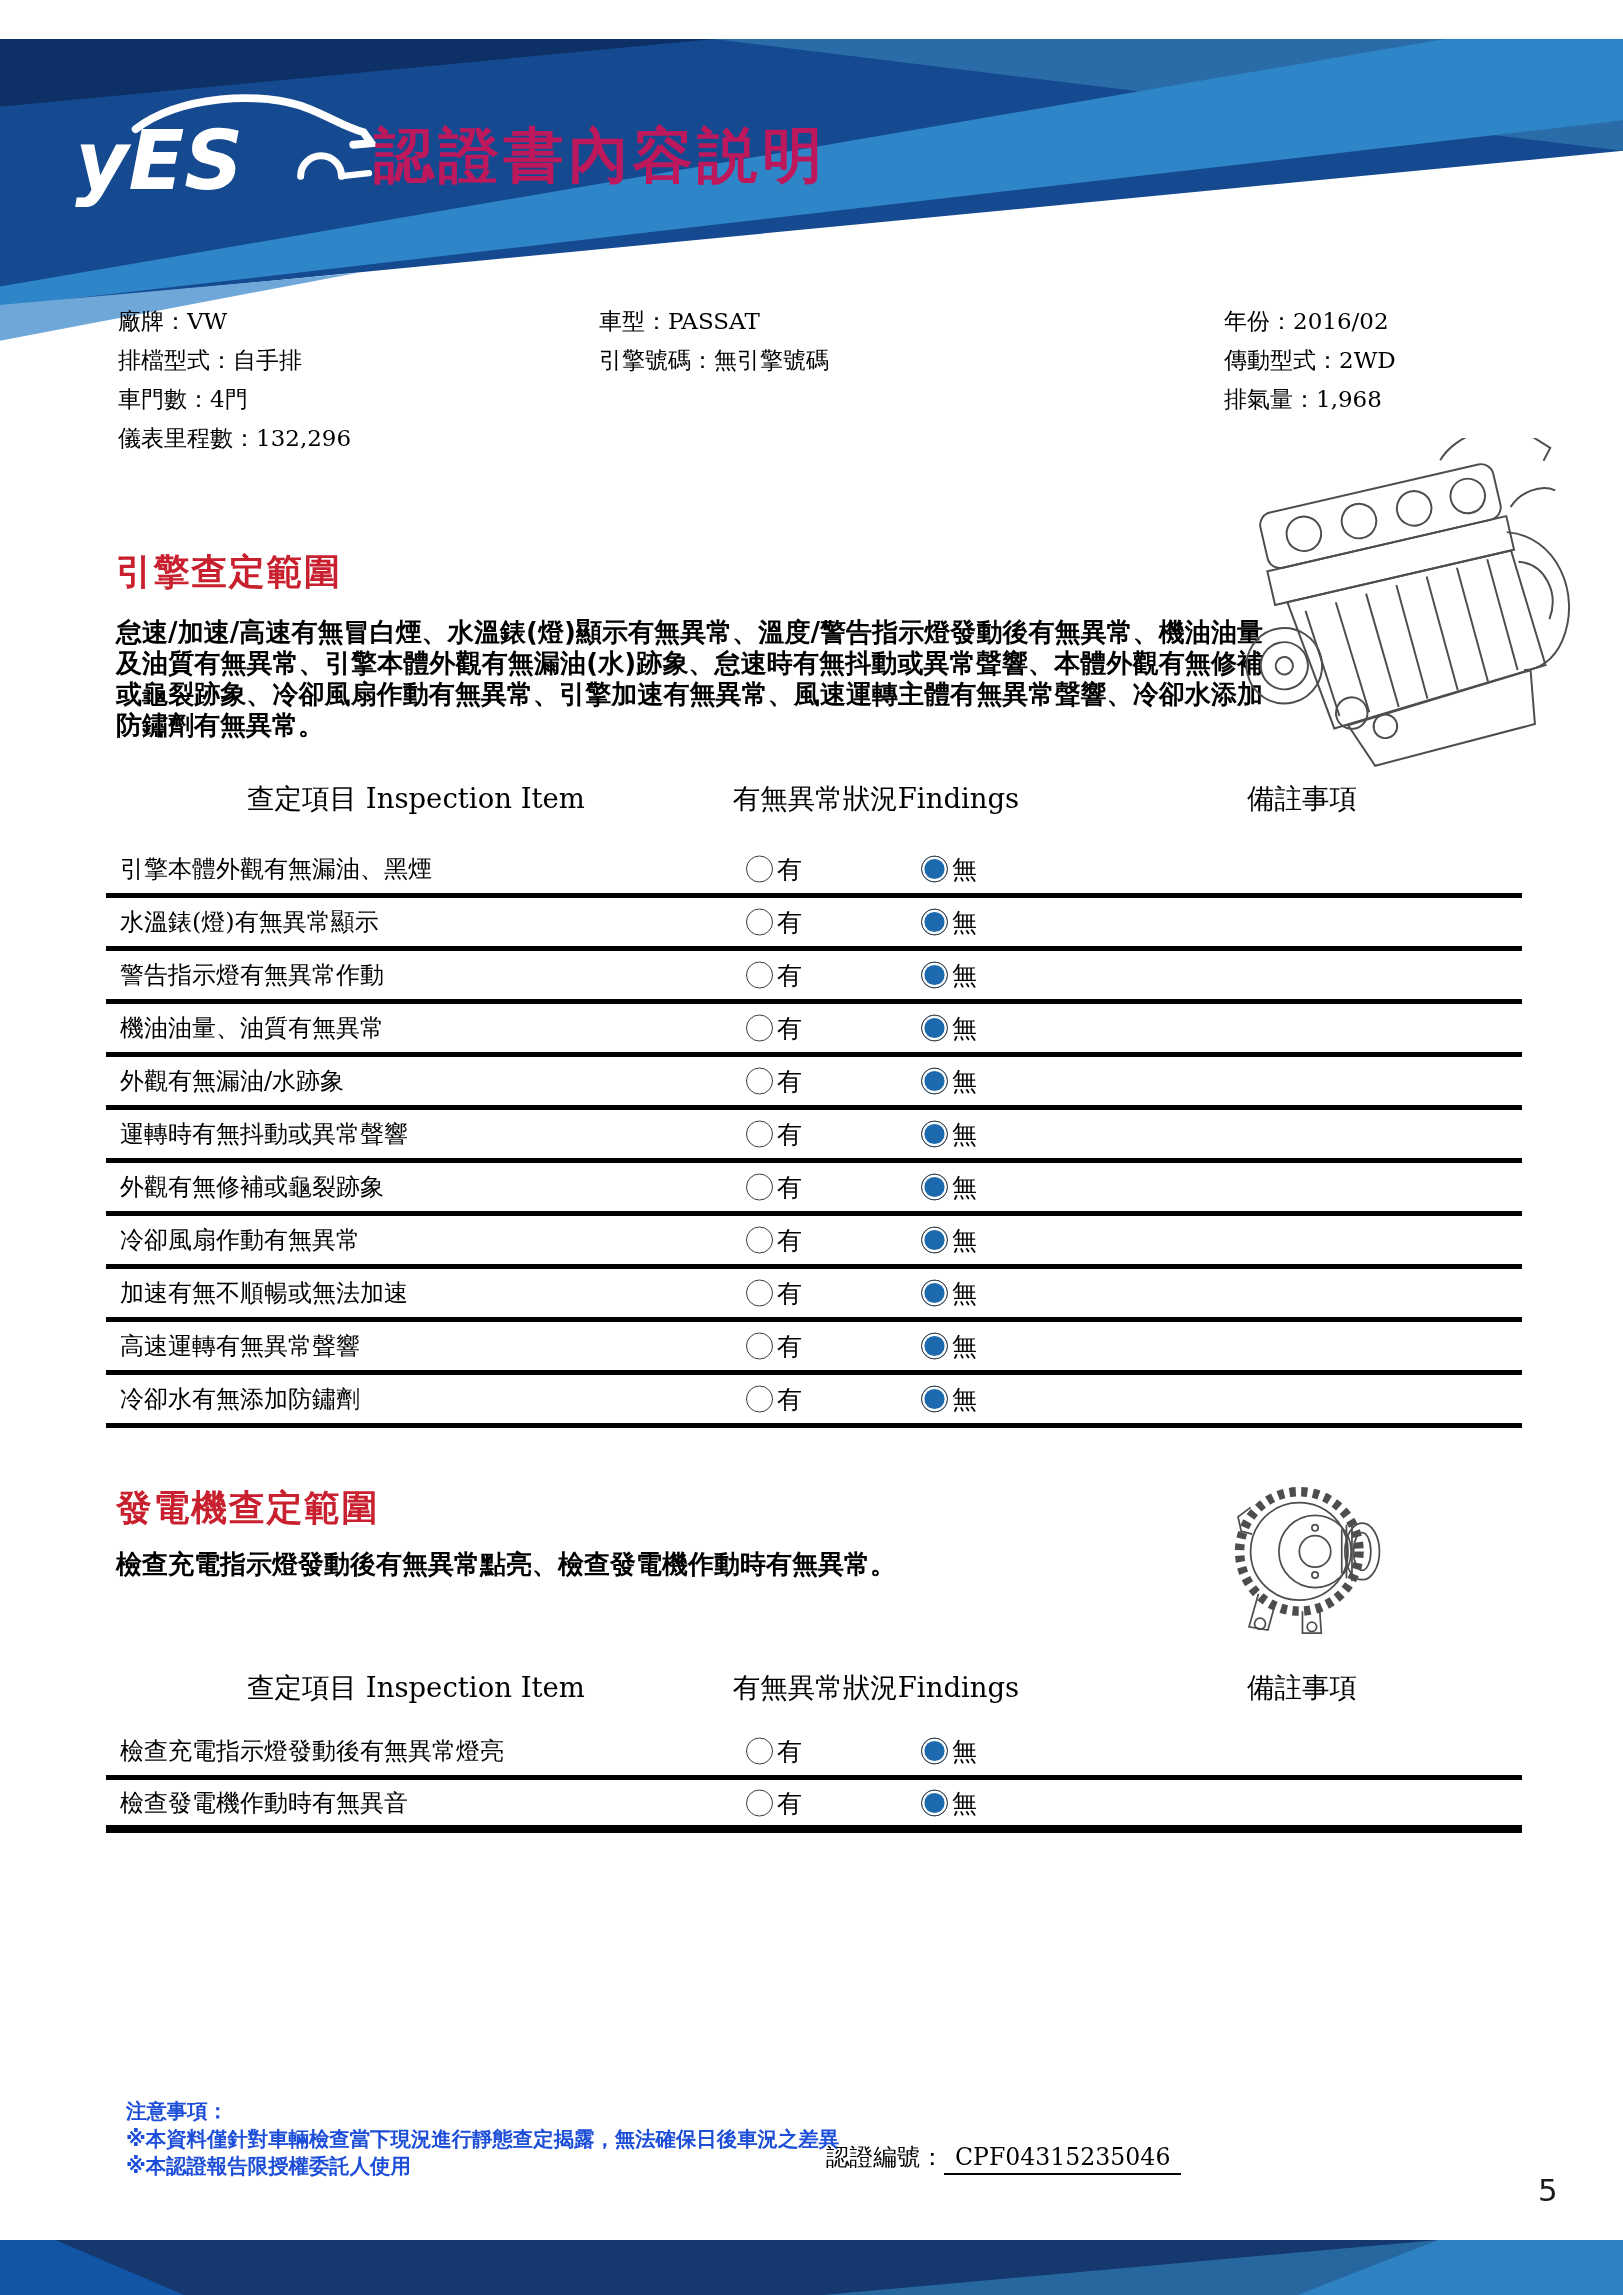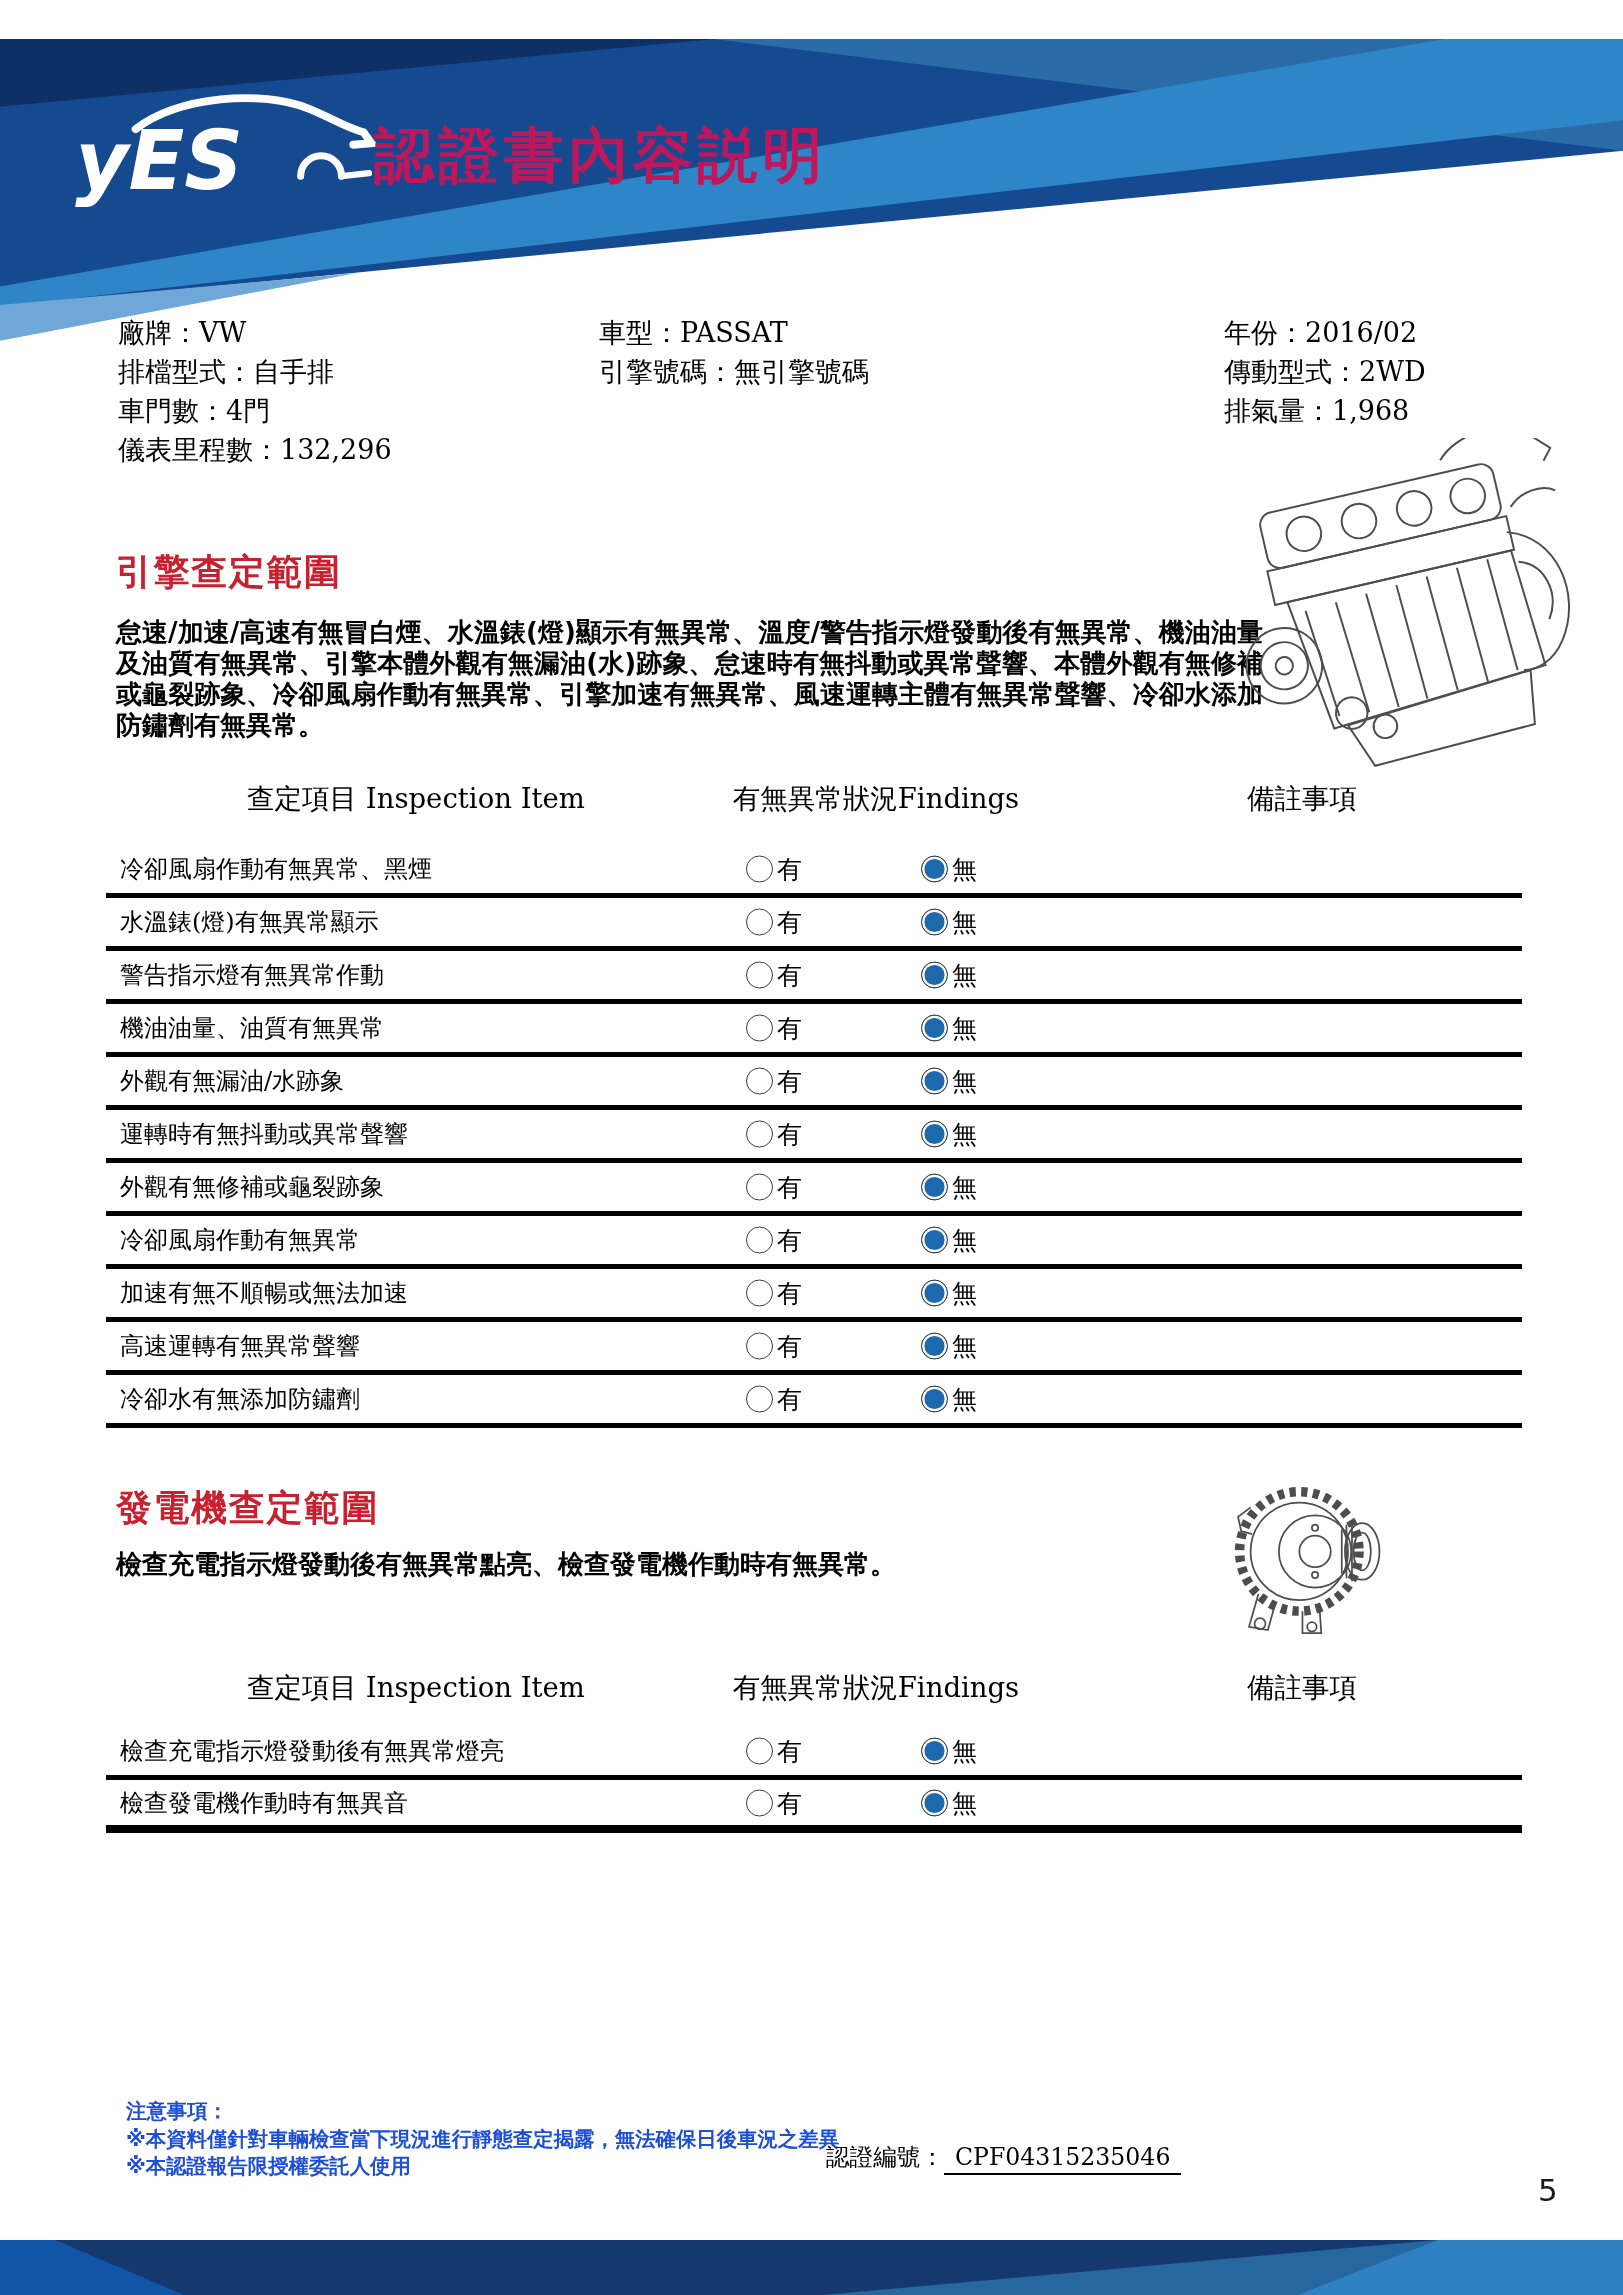--- a/index.html
+++ b/index.html
@@ -17,21 +17,21 @@
   .ban-bright { background:#2e86c8; clip-path:polygon(0 73%,89% 0,100% 0,100% 24%,0 79%); }
   .ban-pale   { background:#6fa8d8; clip-path:polygon(0 78.5%,22% 69%,0 89%); }
   .ban-dark   { background:#0d3166; clip-path:polygon(0 0,44% 0,0 20%); }
   .logo-box { position:absolute; left:61px; top:49px; width:330px; height:130px; }
   .banner-title {
     position:absolute; left:374px; top:77px;
     font-family:"DejaVu Sans", sans-serif; font-weight:bold;
     font-size:60px; letter-spacing:4.7px; color:#be185d; white-space:nowrap;
   }
   
-  .vinfo { position:absolute; top:313px; font-size:27px; line-height:39px; white-space:nowrap; }
+  .vinfo { position:absolute; top:302px; font-size:23px; line-height:39px; white-space:nowrap; }
   .vinfo-col1 { left:118px; }
   .vinfo-col2 { left:599px; }
   .vinfo-col3 { left:1224px; }
   
   .section-title {
     position:absolute; left:116px;
     font-family:"DejaVu Sans", sans-serif; font-weight:bold;
     font-size:36px; color:#c8202e; letter-spacing:1.6px; white-space:nowrap;
   }
   .section-desc {
@@ -166,21 +166,21 @@
   </div>
 
   <div class="insp-table" id="engine-table">
     <div class="tbl-head">
       <span class="th-item">查定項目 Inspection Item</span>
       <span class="th-findings">有無異常狀況Findings</span>
       <span class="th-remarks">備註事項</span>
     </div>
     <div class="tbl-rows">
         <div class="insp-row">
-          <span class="item-label">冷卻風扇作動有無異常、黑煙</span>
+          <span class="item-label">引擎本體外觀有無漏油、黑煙</span>
           <span class="radio-group rg-yes">
             <span class="radio"></span>
             <span class="radio-label">有</span>
           </span>
           <span class="radio-group rg-no">
             <span class="radio checked"></span>
             <span class="radio-label">無</span>
           </span>
         </div>
         <div class="insp-row">

